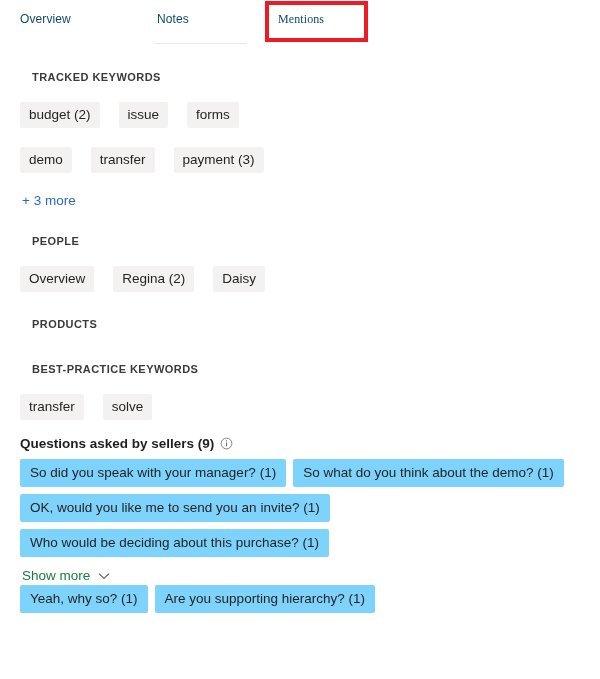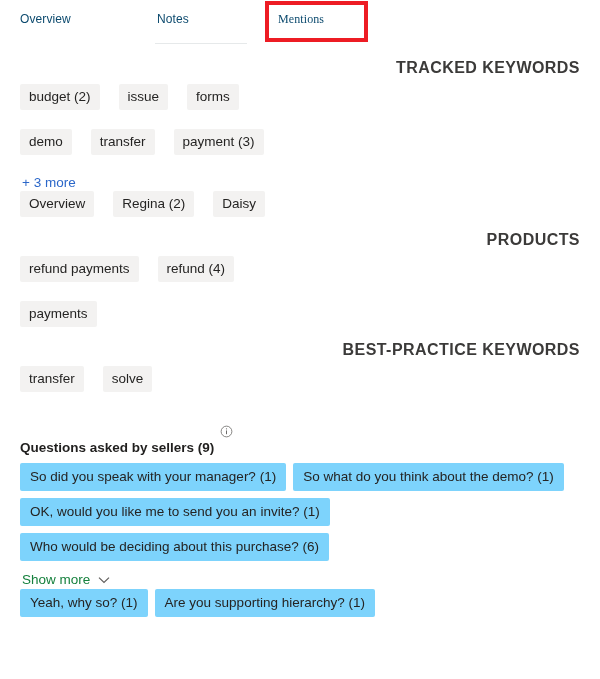--- a/index.html
+++ b/index.html
@@ -69,29 +69,28 @@
     top: 45px;
     right: 0;
     bottom: 0;
     padding: 0;
   }
 
   .section {
     padding: 0 20px;
   }
   .section-title {
-    font-size: 16px;
+    font-size: 11px;
     font-weight: bold;
     letter-spacing: 0.45px;
     color: #3b3a39;
     text-transform: uppercase;
-    margin: 0;
+    margin: 12px;
     padding-top: 14px;
     padding-bottom: 7px;
-    text-align: right;
   }
   .chip-row {
     display: flex;
     flex-wrap: wrap;
     gap: 19px;
     align-items: center;
     max-width: 262px;
   }
   .chip {
     background: #f3f2f1;
@@ -121,21 +120,20 @@
     align-items: center;
     gap: 6px;
     padding-top: 16px;
     padding-bottom: 8px;
   }
   .q-title {
     font-size: 13.5px;
     font-weight: bold;
     color: #201f1e;
     white-space: nowrap;
-    margin-top: 32px;
   }
   .info-icon {
     display: inline-block;
     width: 13px;
     height: 13px;
     flex: 0 0 13px;
     color: #6b6a68;
     cursor: pointer;
   }
   .info-icon svg { display: block; }
@@ -195,34 +193,30 @@
       <span class="chip">issue</span>
       <span class="chip">forms</span>
       <span class="chip">demo</span>
       <span class="chip">transfer</span>
       <span class="chip">payment (3)</span>
       <span class="more-link">+ 3 more</span>
     </div>
   </div>
 
   <div class="section">
+    <div class="section-title">PEOPLE</div>
     <div class="chip-row">
       <span class="chip">Overview</span>
       <span class="chip">Regina (2)</span>
       <span class="chip">Daisy</span>
     </div>
   </div>
 
   <div class="section">
     <div class="section-title">PRODUCTS</div>
-    <div class="chip-row">
-      <span class="chip">refund payments</span>
-      <span class="chip">refund (4)</span>
-      <span class="chip">payments</span>
-    </div>
   </div>
 
 
   <div class="section">
     <div class="section-title">BEST-PRACTICE KEYWORDS</div>
     <div class="chip-row">
       <span class="chip">transfer</span>
       <span class="chip">solve</span>
     </div>
   </div>
@@ -236,21 +230,21 @@
           <circle cx="8" cy="8" r="6.6"></circle>
           <line x1="8" y1="6.7" x2="8" y2="11.3" stroke-width="1.3"></line>
           <circle cx="8" cy="4.7" r="0.75" fill="currentColor" stroke="none"></circle>
         </svg>
       </span>
     </div>
     <div class="q-chip-row">
       <span class="q-chip">So did you speak with your manager? (1)</span>
       <span class="q-chip">So what do you think about the demo? (1)</span>
       <span class="q-chip">OK, would you like me to send you an invite? (1)</span>
-      <span class="q-chip">Who would be deciding about this purchase? (6)</span>
+      <span class="q-chip">Who would be deciding about this purchase? (1)</span>
     </div>
     <div class="show-more">
       <span>Show more</span>
       <span class="chev">
         <svg viewBox="0 0 12 8" width="12" height="8" fill="none" stroke="currentColor" stroke-width="1.2">
           <path d="M1 1.6 L6 6.4 L11 1.6"></path>
         </svg>
       </span>
     </div>
   </div>

